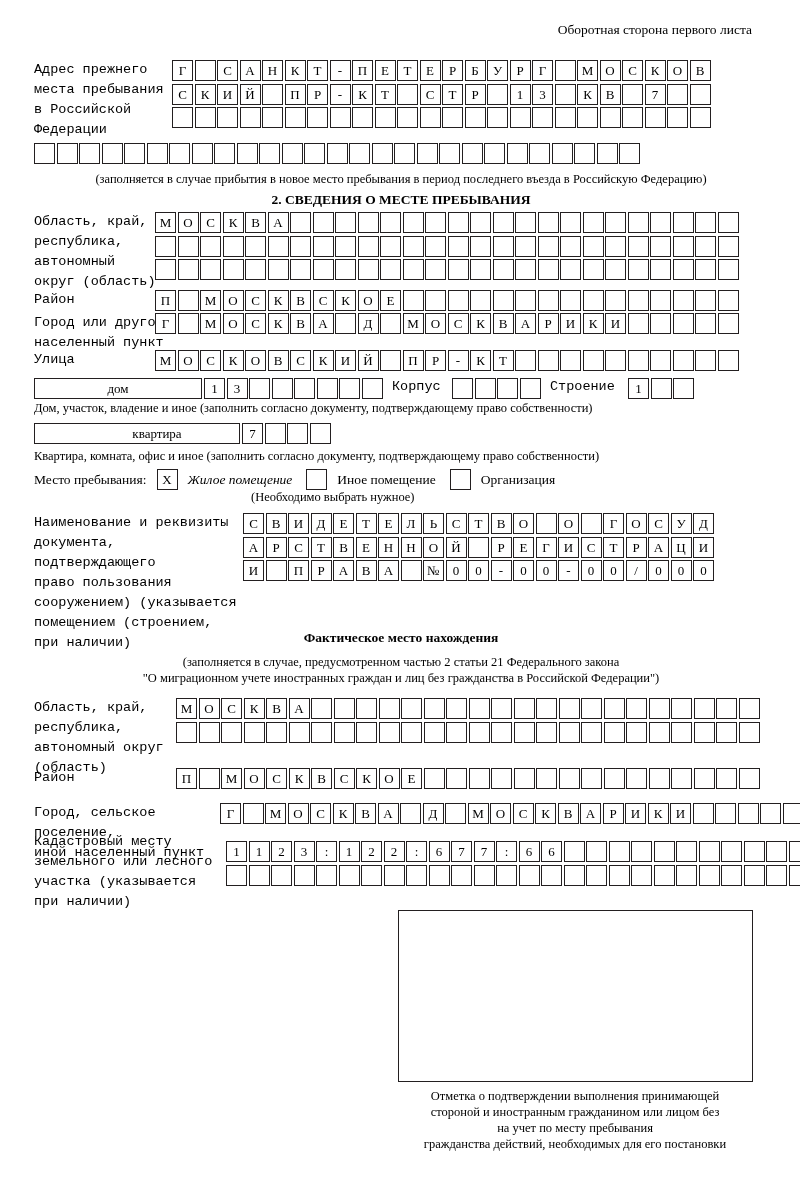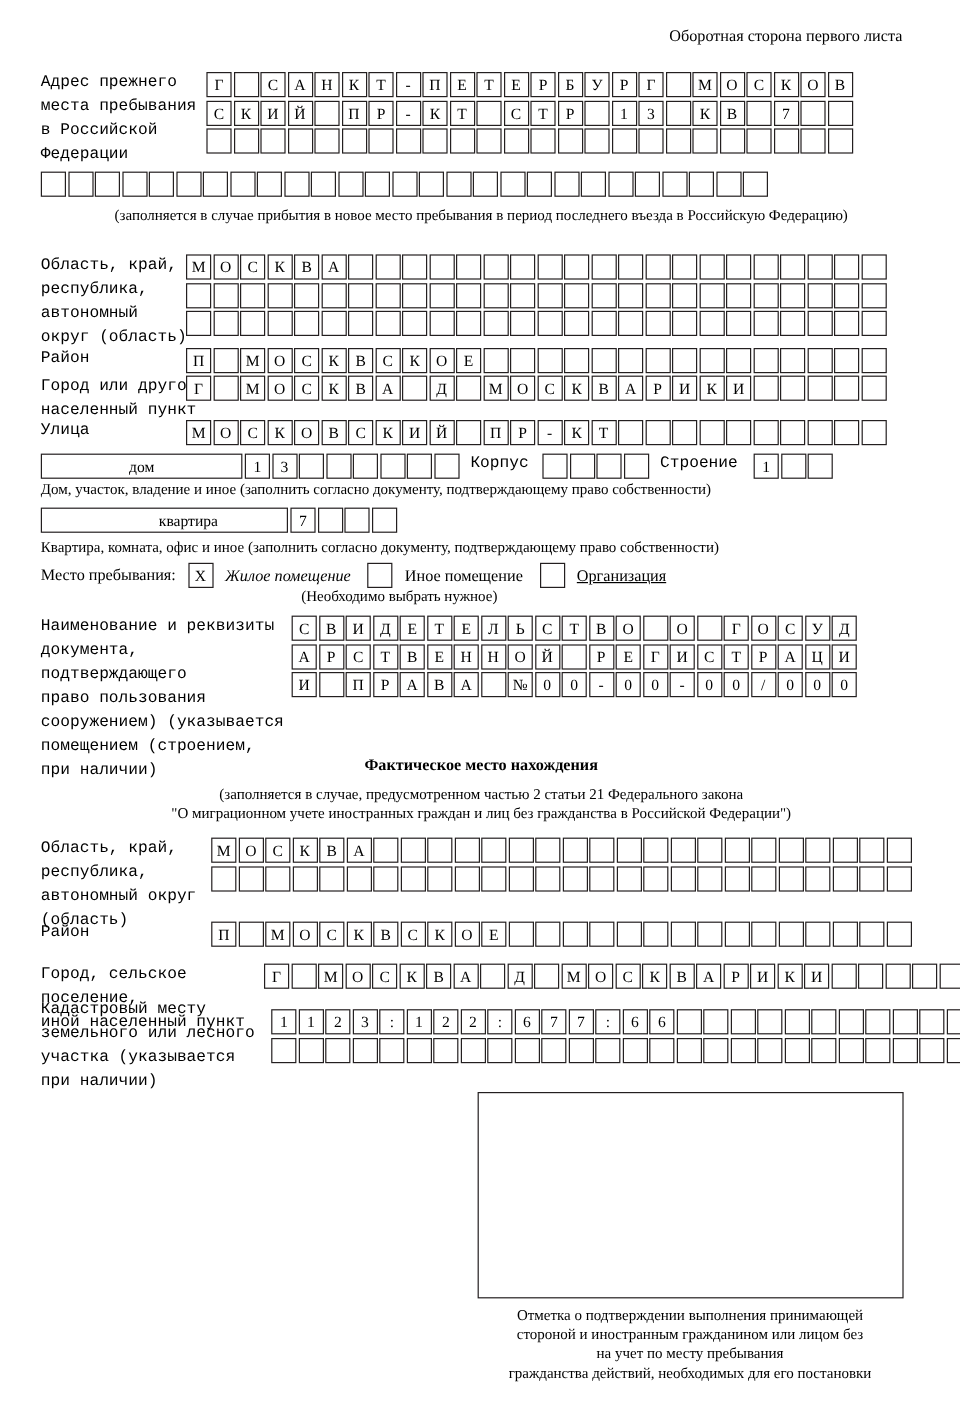--- a/index.html
+++ b/index.html
@@ -219,20 +219,21 @@
         <div class="cell"></div>
         <div class="cell"></div>
         <div class="cell"></div>
         <div class="cell"></div>
         <div class="cell"></div>
       </div>
   </div>
 
   <div class="abs note" style="left:34px; top:171px; width:734px;">(заполняется в случае прибытия в новое место пребывания в период последнего въезда в Российскую Федерацию)</div>
 
+  <div class="abs center bold" style="left:34px; top:192px; width:734px; font-size:13.5px;">2. СВЕДЕНИЯ О МЕСТЕ ПРЕБЫВАНИЯ</div>
 
   <div class="abs lbl" style="left:34px; top:212px; width:140px;">
     <div>Область, край,</div>
     <div>республика,</div>
     <div>автономный</div>
     <div>округ (область)</div>
   </div>
   <div class="abs" style="left:155px; top:212px;">
     <div class="cellrow" id="s2reg-r0">
         <div class="cell">М</div>
@@ -463,21 +464,21 @@
   </div>
   <div class="abs tiny" style="left:34px; top:449px;">Квартира, комната, офис и иное (заполнить согласно документу, подтверждающему право собственности)</div>
 
   <div class="abs" style="left:34px; top:469px;">
     <span class="inline-label">Место пребывания:</span>
     <span class="chk" style="margin-left:6px;">Х</span>
     <span class="inline-label" style="margin-left:6px;font-style:italic;">Жилое помещение</span>
     <span class="chk" style="margin-left:10px;"></span>
     <span class="inline-label" style="margin-left:6px;">Иное помещение</span>
     <span class="chk" style="margin-left:10px;"></span>
-    <span class="inline-label" style="margin-left:6px;text-decoration:underline;">Организация</span>
+    <span class="inline-label" style="margin-left:6px;">Организация</span>
   </div>
   <div class="abs tiny" style="left:232px; top:490px;margin-left:19px;">(Необходимо выбрать нужное)</div>
 
   <div class="abs lbl" style="left:34px; top:513px; width:210px;">
     <div>Наименование и реквизиты</div>
     <div>документа, подтверждающего</div>
     <div>право пользования</div>
     <div>сооружением) (указывается</div>
     <div>помещением (строением,</div>
     <div>при наличии)</div>

